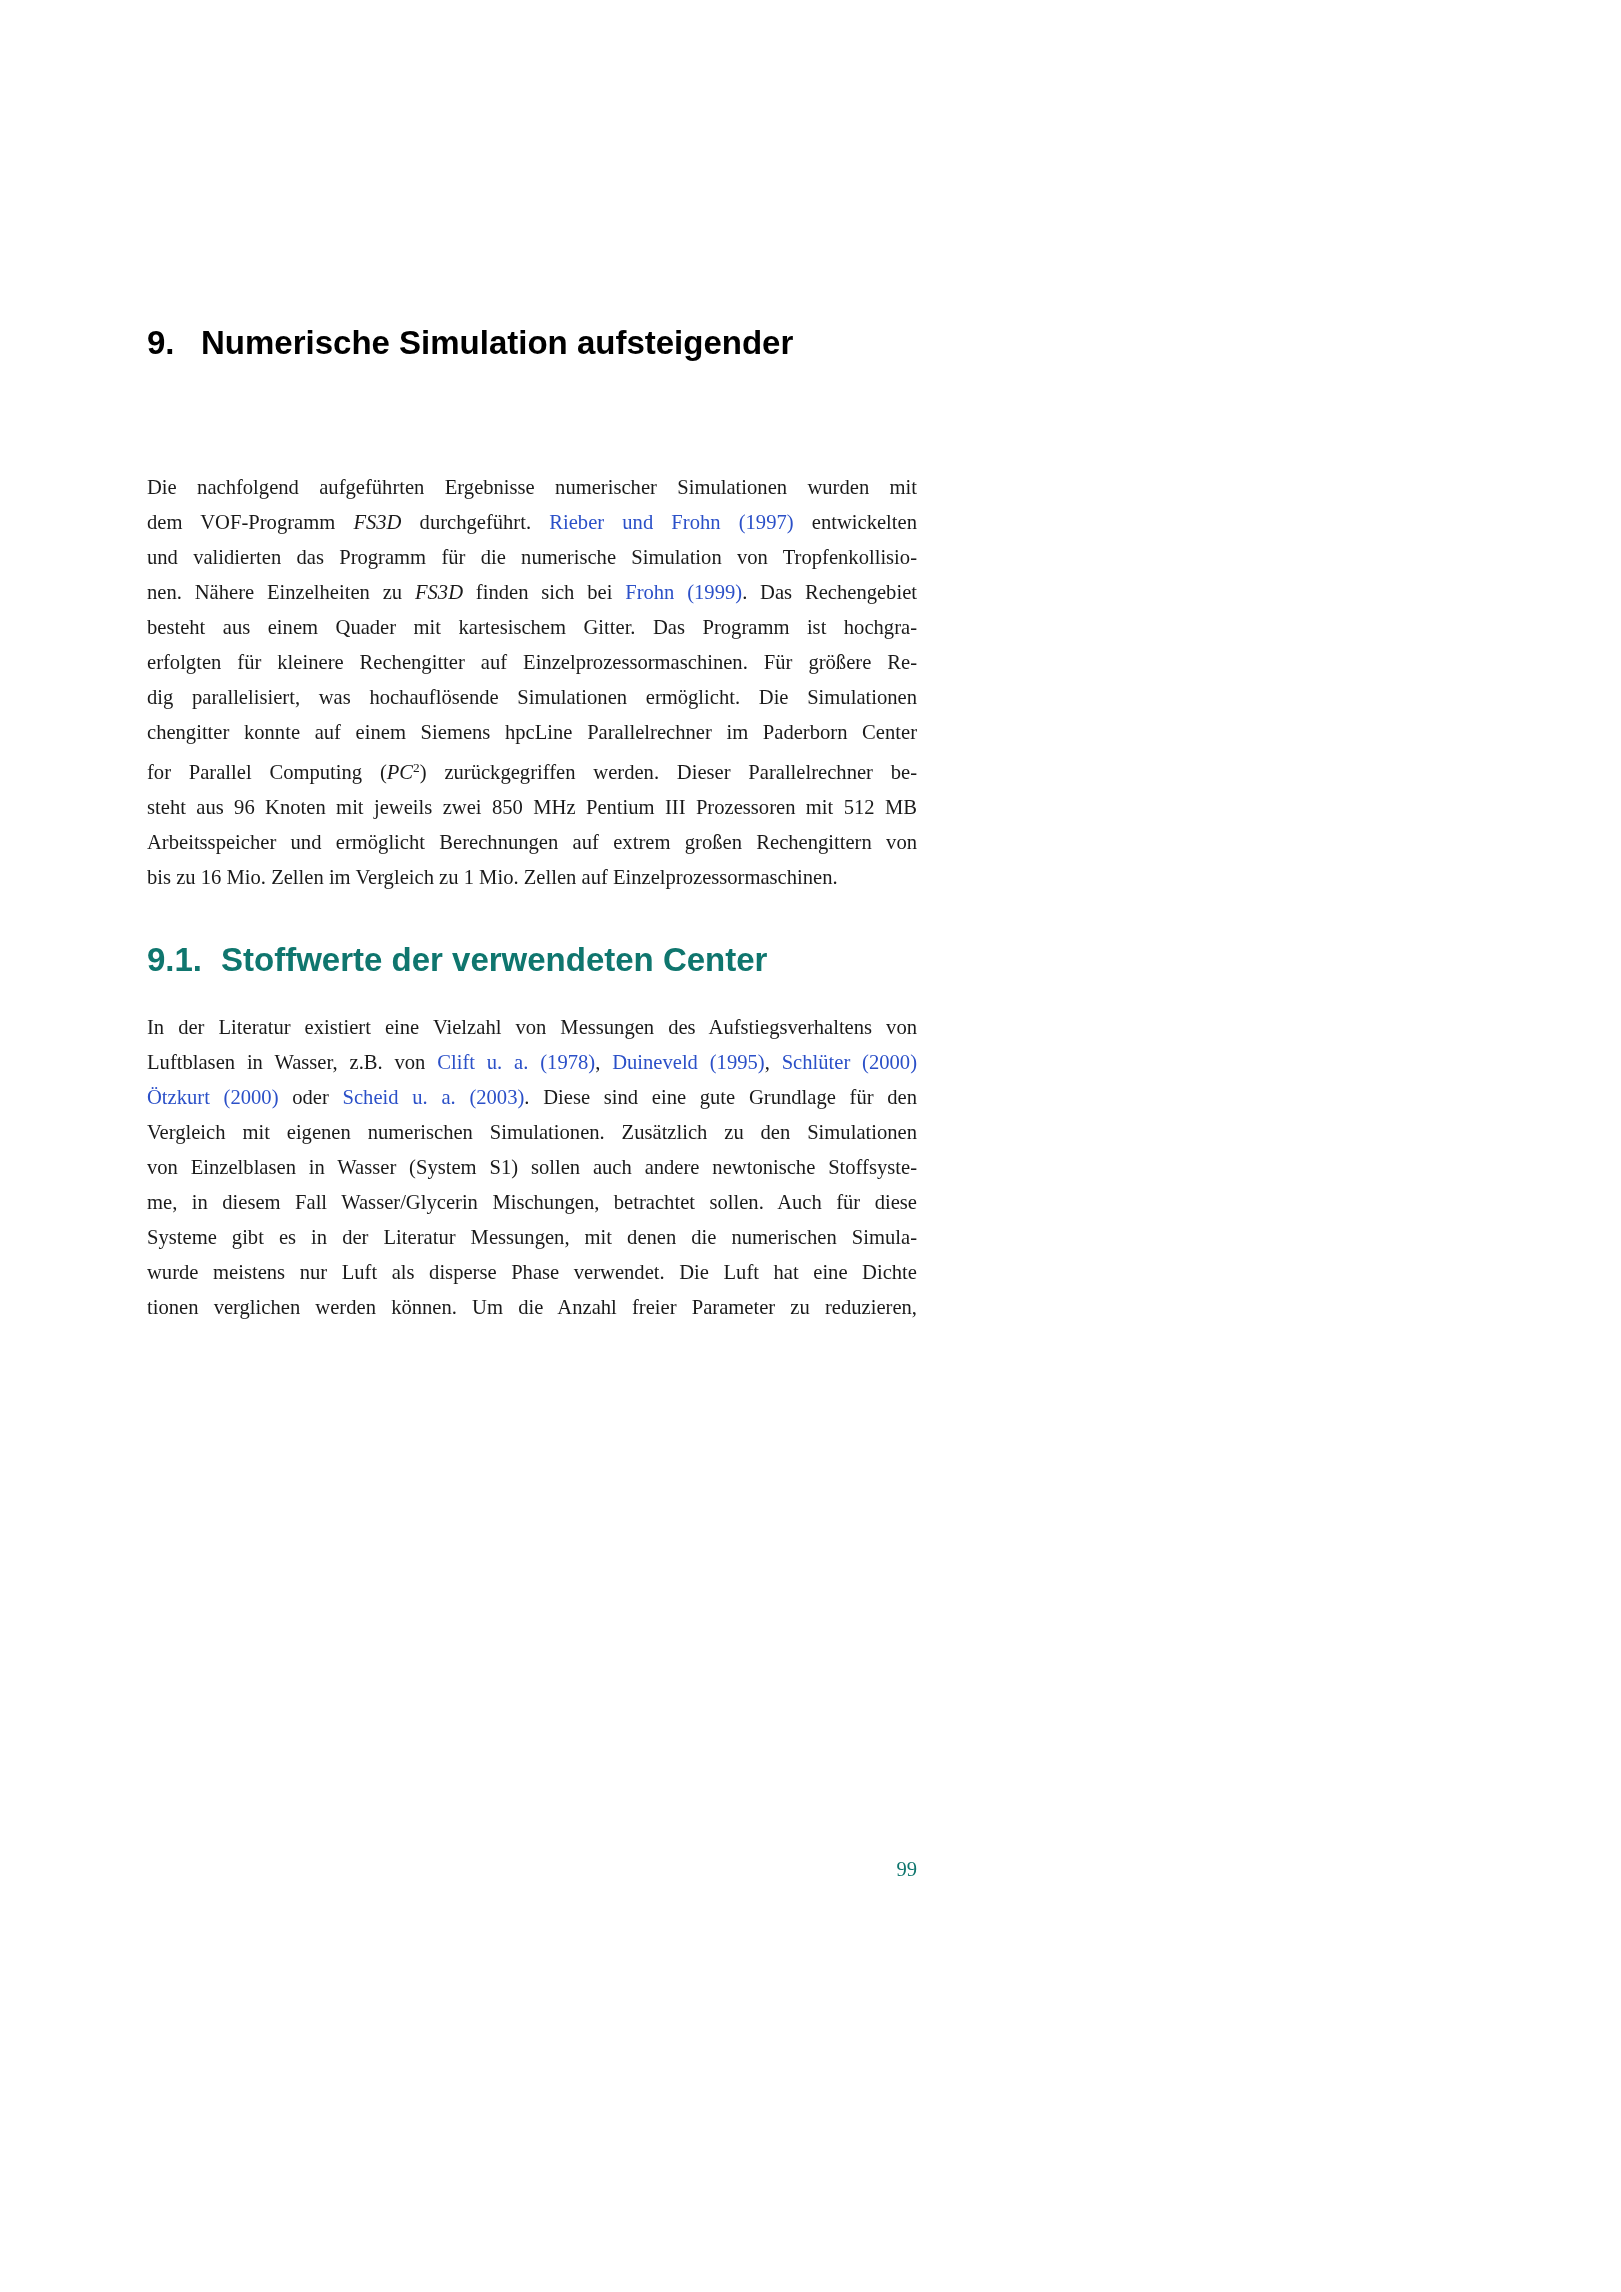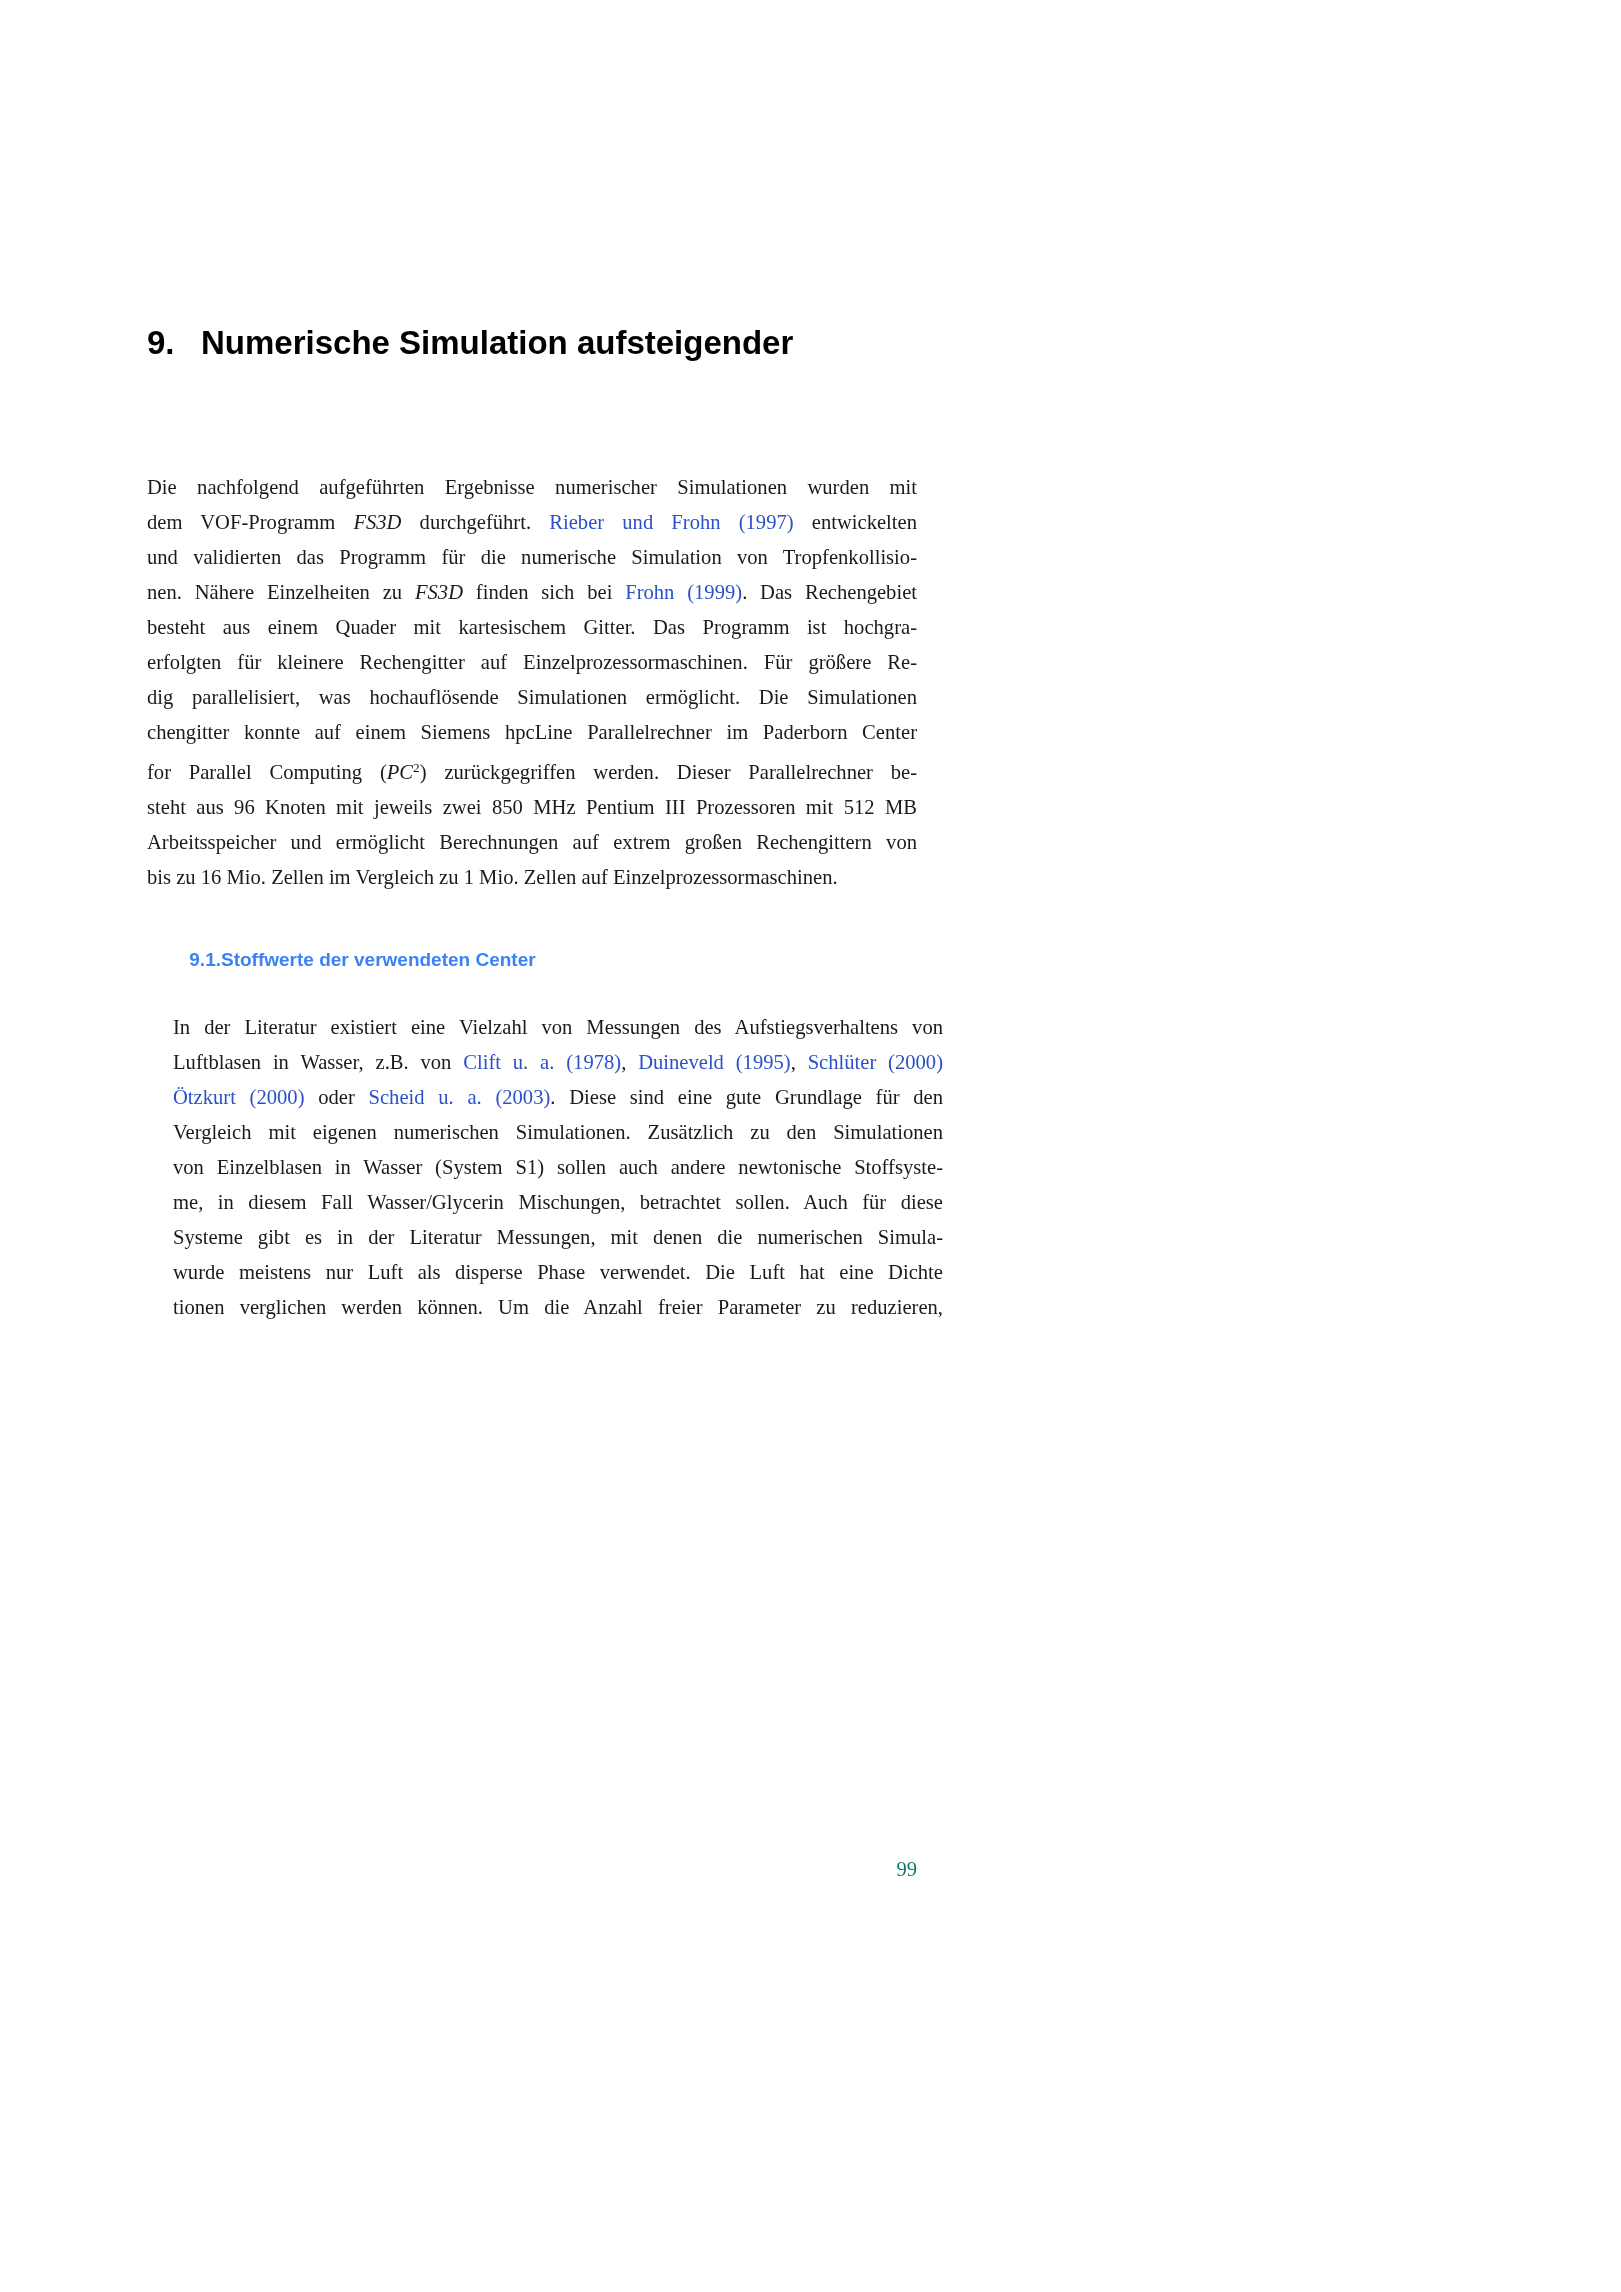--- a/index.html
+++ b/index.html
@@ -36,35 +36,34 @@
   .ch-title { flex: 1 1 auto; }
   .ch-line { display: block; }
   .section-heading {
     position: absolute;
     top: 941px;
     left: 0;
     width: 770px;
     display: flex;
     font-family: "Liberation Sans", sans-serif;
     font-weight: bold;
-    font-size: 19px;
+    font-size: 33px;
     line-height: 37px;
-    color: #3b82f6;
-    text-align: right;
+    color: #0f766e;
   }
   .sec-num { flex: 0 0 74px; }
   .para {
     position: absolute;
     left: 0;
     width: 770px;
     font-size: 20.6px;
     line-height: 35px;
   }
   #para1 { top: 470px; }
-  #para2 { top: 1010px; margin-left: 26px; }
+  #para2 { top: 1010px; }
   .tline { text-align: justify; text-align-last: justify; }
   .tline.last { text-align-last: auto; }
   .a { color: var(--link, #2b50c8); }
   .i { font-style: italic; }
   .sup { font-size: 0.65em; vertical-align: 0.5em; }
   .page-number {
     position: absolute;
     top: 1858px;
     left: 0;
     width: 770px;

